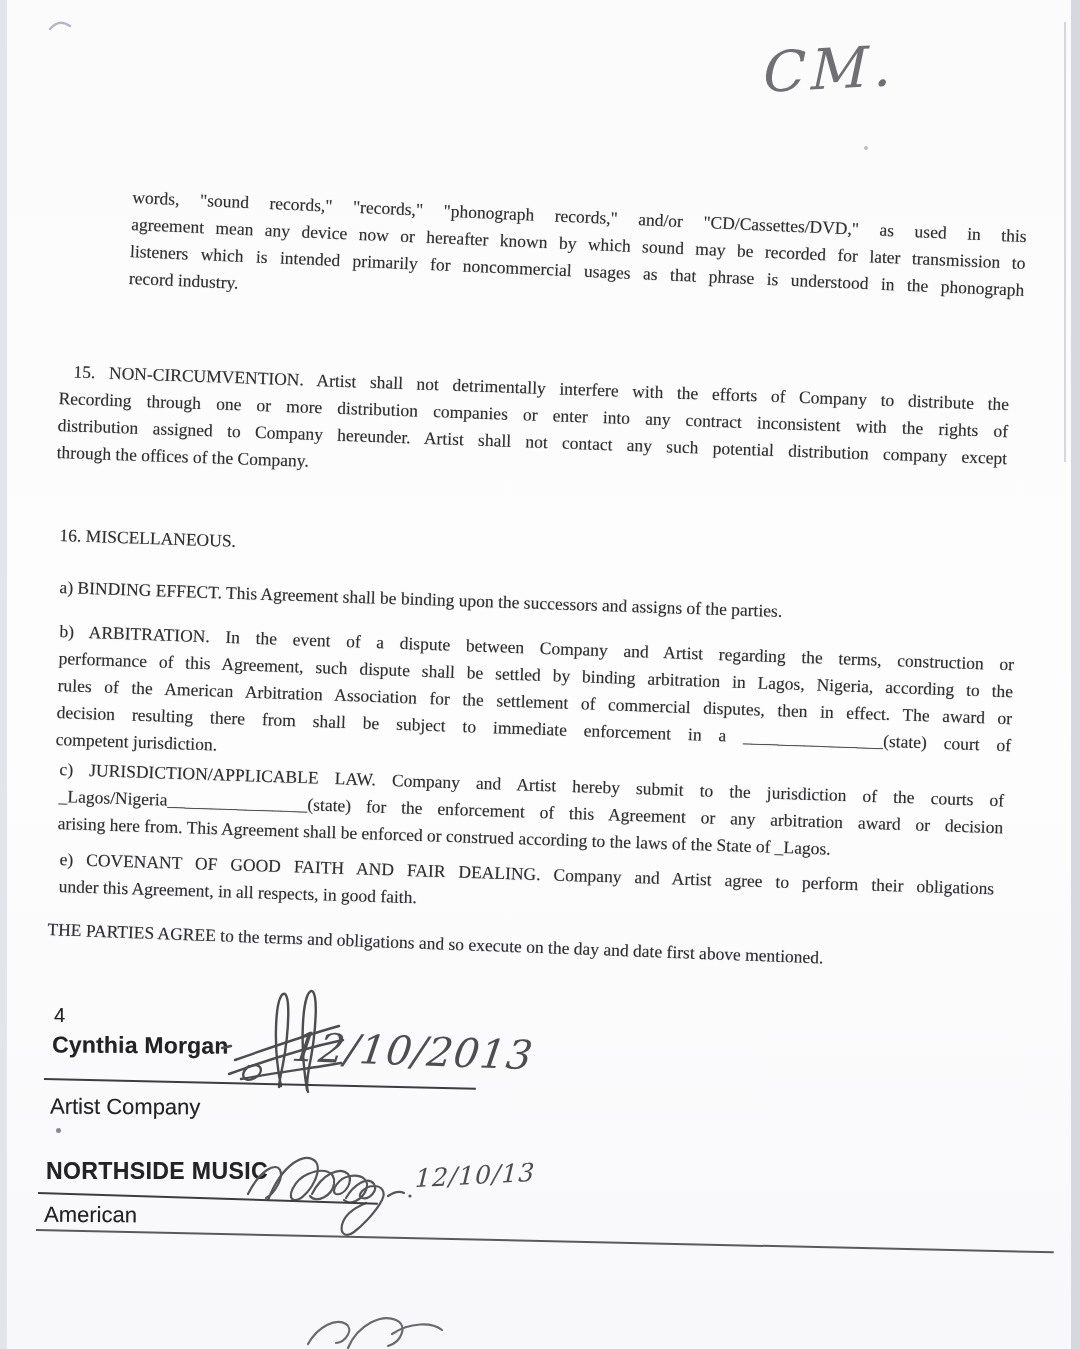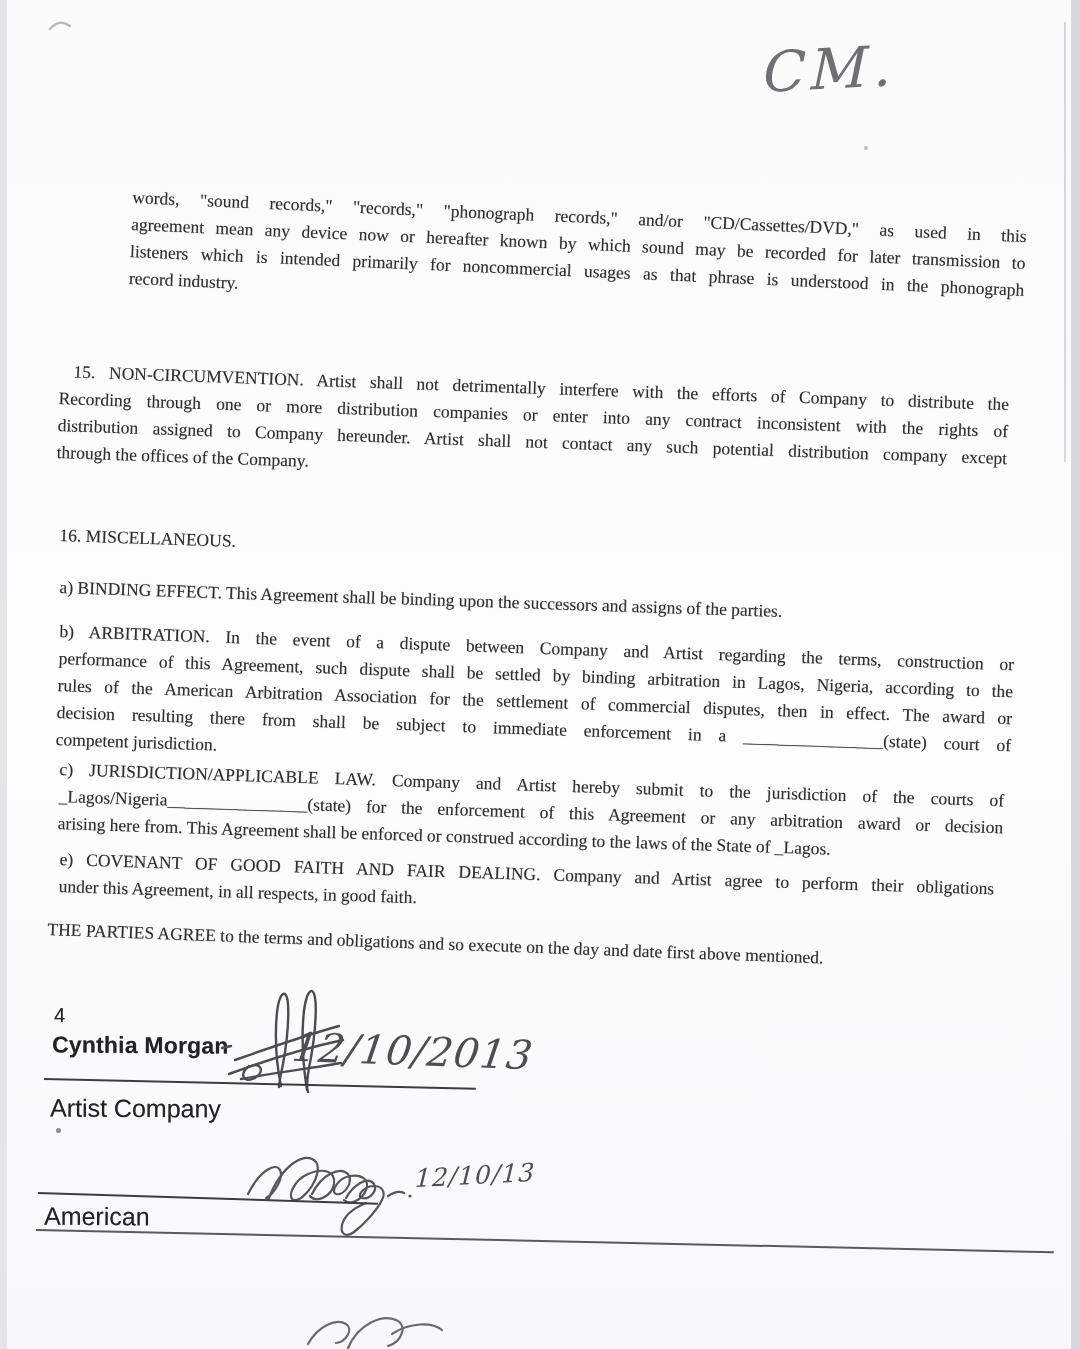--- a/index.html
+++ b/index.html
@@ -23,21 +23,21 @@
   .para .last{ text-align:left; text-align-last:left; }
   .one { white-space:nowrap; }
 
   
   .sig {
     position:absolute; font-family:"Liberation Sans", sans-serif; color:#232325;
     text-shadow:0.2px 0.2px 0.6px rgba(40,40,40,.4);
   }
   .pagenum { font-size:20px; }
   .name-bold { font-size:23px; font-weight:bold; letter-spacing:.2px; }
-  .role { font-size:25px;text-align:center; }
+  .role { font-size:22px;text-align:center; }
 
   
   .hline { position:absolute; height:2px; background:#3d3d3f; transform-origin:0 0; }
   .hline.thin { background:#5a5a5c; }
 
   
   .hand {
     position:absolute; font-family:"DejaVu Serif", serif; font-style:italic;
     color:#4e4e50; transform-origin:0 0; white-space:nowrap;
   }
@@ -119,20 +119,21 @@
       <path d="M22,95 C60,88 95,84 122,79"></path>
     </g>
   </svg>
   <div class="hand date-lg" style="left:296px; top:1024px;">12/10/2013</div>
 
   <div class="hline" style="left:44px; top:1078px; width:432px; transform:rotate(1.3deg);"></div>
   <div class="sig role" style="left:50px; top:1094px; transform:rotate(.3deg);">Artist Company</div>
 
   <div class="dot" style="left:56px; top:1128px; width:5px; height:5px; background:rgba(110,110,116,.8);"></div>
 
+  <div class="sig name-bold" style="left:46px; top:1158px; letter-spacing:.4px;">NORTHSIDE MUSIC</div>
 
   <svg class="scribble" style="left:242px; top:1142px;" width="205" height="102" viewBox="0 0 205 102">
     <g stroke="#56565a" stroke-width="2.2">
       <path d="M6,52 C18,28 34,20 38,28 C42,36 32,52 24,56"></path>
       <path d="M26,58 C40,22 64,8 74,20 C82,32 62,60 52,58 C44,56 52,38 66,32 C80,26 94,28 92,42 C90,54 74,62 68,54"></path>
       <path d="M70,52 C80,32 98,24 106,32 C112,40 102,54 94,52 C88,50 96,36 108,34 C120,32 128,38 124,48 C120,58 108,64 102,58"></path>
       <path d="M104,56 C112,42 126,34 132,42 C136,48 128,58 120,56 C114,54 122,44 132,44 C140,44 144,50 140,58 C134,70 120,84 112,90 C104,96 98,92 100,83 C102,74 112,66 124,61"></path>
       <path d="M146,54 C152,50 158,49 162,51"></path>
       <circle cx="168" cy="54" r="1.6" fill="#56565a" stroke="none"></circle>
     </g>

